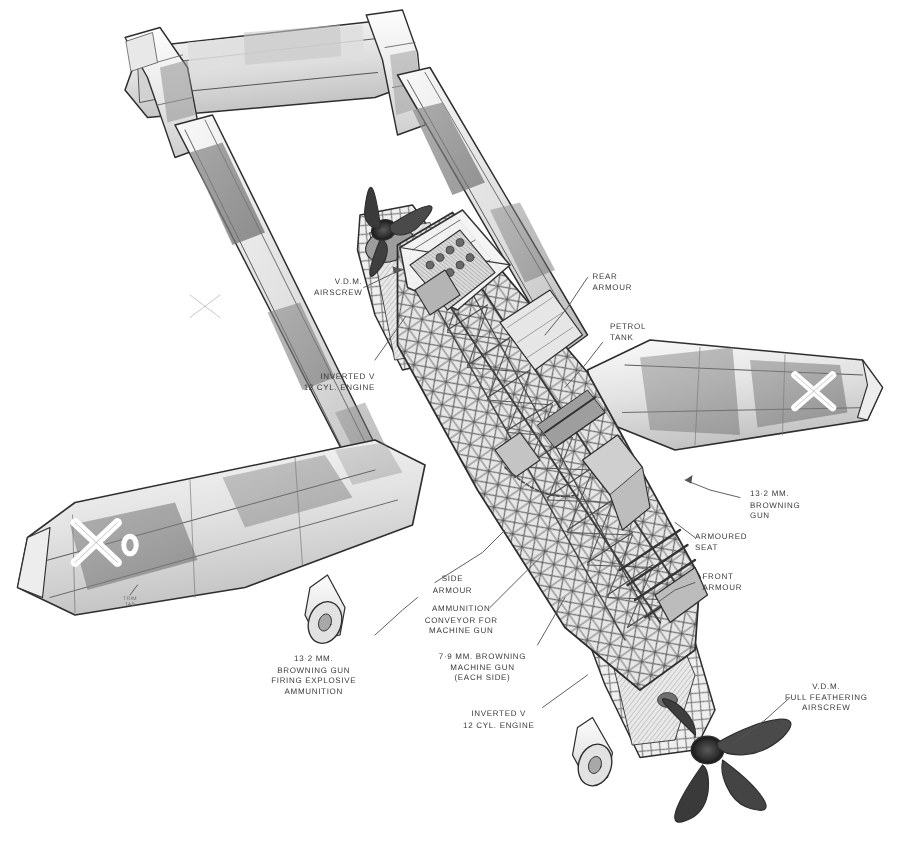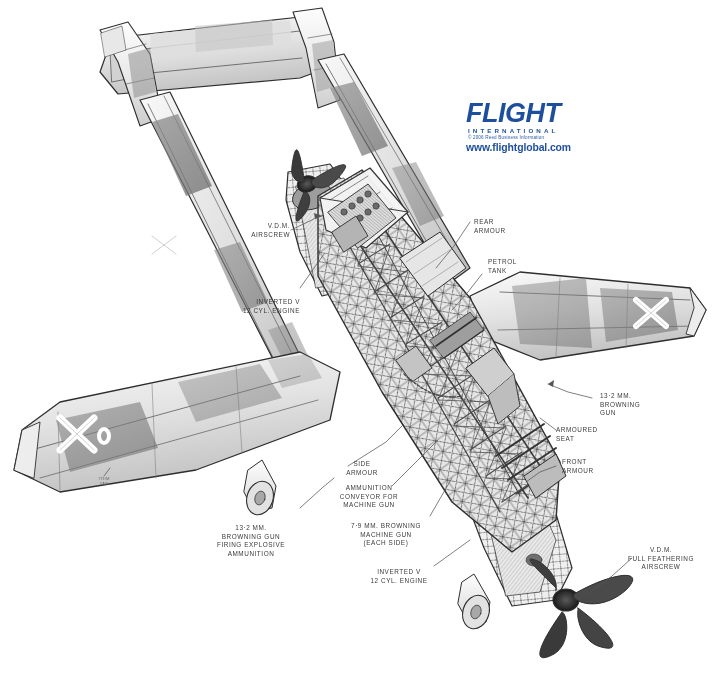--- a/index.html
+++ b/index.html
@@ -336,26 +336,20 @@
         <path d="M104 476 L110 468"></path>
       </g>
 
       <g fill="#555" stroke="none">
         <path d="M322 216 L314 213 L315 219 Z"></path>
         <path d="M548 384 L554 380 L553 387 Z"></path>
       </g>
     </g>
   </svg>
 
-  <div id="logo">
-    <div class="logo-flight">FLIGHT</div>
-    <div class="logo-intl">INTERNATIONAL</div>
-    <div class="logo-copy">© 2006 Reed Business Information</div>
-    <div class="logo-url">www.flightglobal.com</div>
-  </div>
 
   <div class="callout r" style="left:228px;top:222px;width:62px;">V.D.M.
 AIRSCREW</div>
 
   <div class="callout r" style="left:230px;top:298px;width:70px;">INVERTED  V
 12 CYL. ENGINE</div>
 
   <div class="callout l" style="left:474px;top:218px;width:64px;">REAR
 ARMOUR</div>
 

